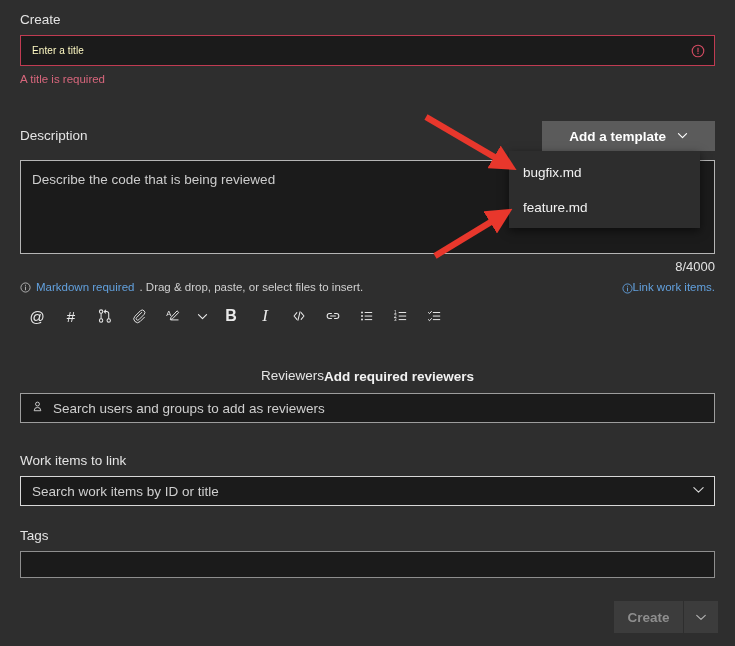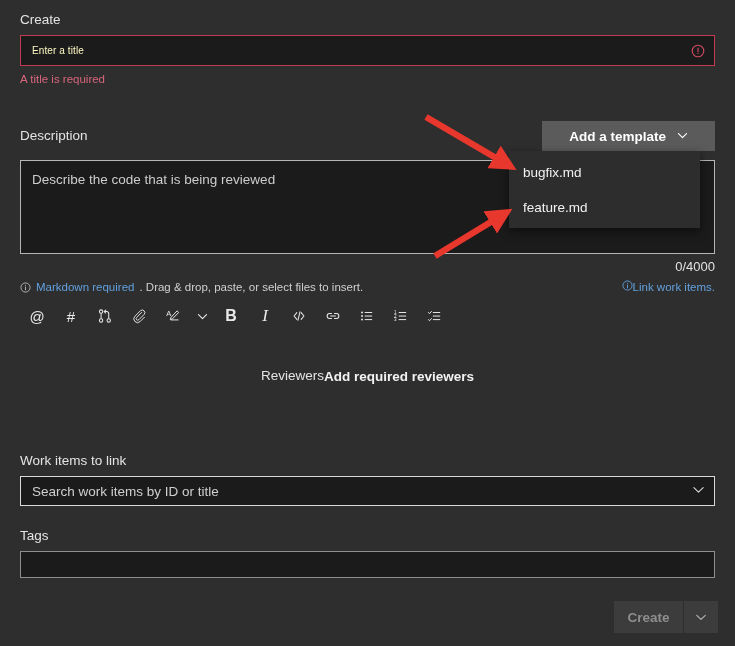--- a/index.html
+++ b/index.html
@@ -95,21 +95,21 @@
     color: #e2e2e2;
   }
   .meta-row {
     display: flex; align-items: center;
     justify-content: space-between;
     margin-top: 6px;
     font-size: 11.5px;
     line-height: 14px;
   }
   .meta-left { display: flex; align-items: center; gap: 5px; color: #d0d0d0; }
-  .meta-right { display: flex; align-items: flex-start; }
+  .meta-right { display: flex; align-items: flex-end; }
   .lnk { color: #62a0dd; cursor: pointer; }
   .info-ico { width: 11px; height: 11px; flex: none; }
   .info-ico.blue { color: #62a0dd; }
 
   
   .toolbar {
     margin-top: 9px;
     display: flex; align-items: center;
     height: 26px;
     gap: 0px;
@@ -250,21 +250,21 @@
             <path d="M1.6 4 L6 8.3 L10.4 4" fill="none" stroke="#ffffff" stroke-width="1.3" stroke-linecap="round" stroke-linejoin="round"></path>
           </svg>
         </span>
       </div>
     </div>
 
     <div class="desc-box">
       <span class="ph">Describe the code that is being reviewed</span>
     </div>
 
-    <div class="counter-row">0/4000</div>
+    <div class="counter-row">8/4000</div>
 
     <div class="meta-row">
       <div class="meta-left">
         <span class="info-ico">
           <svg viewBox="0 0 12 12" width="11" height="11">
             <circle cx="6" cy="6" r="5" fill="none" stroke="#b9b9b9" stroke-width="1"></circle>
             <rect x="5.5" y="5" width="1" height="4" fill="#b9b9b9"></rect>
             <rect x="5.5" y="3" width="1" height="1.1" fill="#b9b9b9"></rect>
           </svg>
         </span>
@@ -367,20 +367,29 @@
         </svg>
       </div>
     </div>
   </div>
 
   <div class="sec" id="reviewers-section">
     <div class="rev-head">
       <div class="field-label">Reviewers</div>
       <div class="req-link">Add required reviewers</div>
     </div>
+    <div class="search-box">
+      <span>
+        <svg viewBox="0 0 16 16" width="13" height="13">
+          <circle cx="8" cy="5" r="2.4" fill="none" stroke="#d8d8d8" stroke-width="1.1"></circle>
+          <path d="M3.9 13.2 a4.1 4.1 0 0 1 8.2 0 Z" fill="none" stroke="#d8d8d8" stroke-width="1.1"></path>
+        </svg>
+      </span>
+      <span class="ph">Search users and groups to add as reviewers</span>
+    </div>
   </div>
 
   <div class="sec" id="workitems-section">
     <div class="field-label">Work items to link</div>
     <div class="combo">
       <span class="ph">Search work items by ID or title</span>
       <span>
         <svg viewBox="0 0 14 14" width="13" height="13">
           <path d="M2 5 L7 9.8 L12 5" fill="none" stroke="#d8d8d8" stroke-width="1.2" stroke-linecap="round" stroke-linejoin="round"></path>
         </svg>

